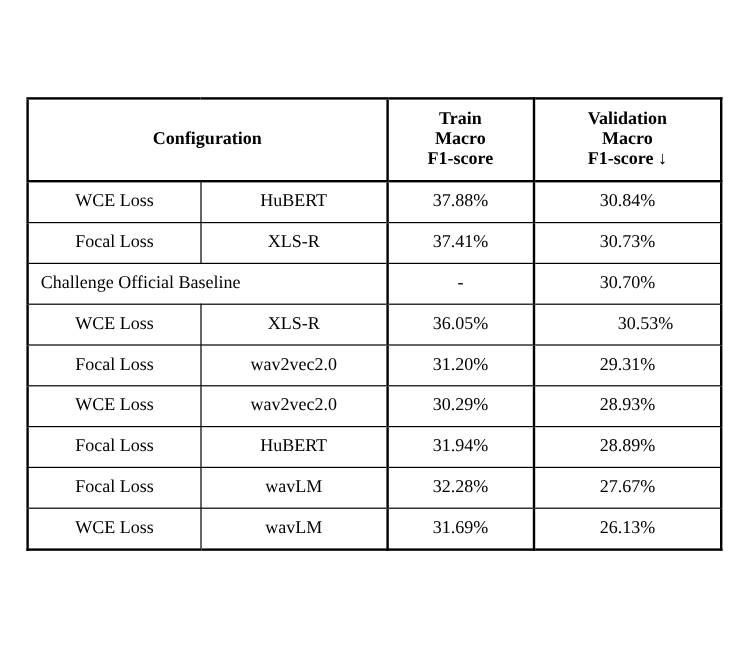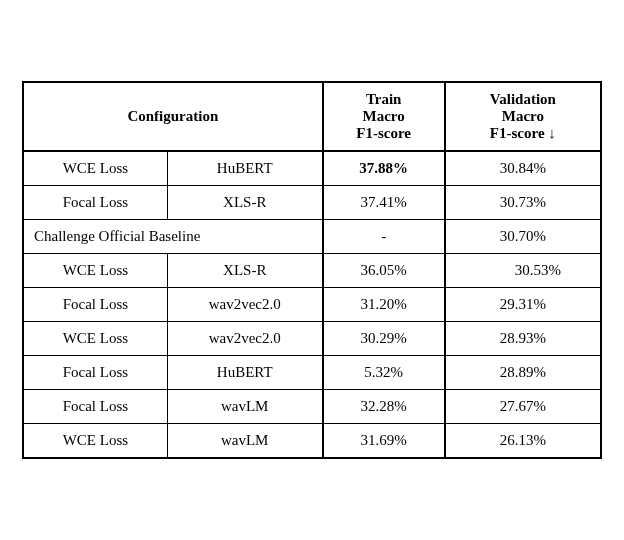--- a/index.html
+++ b/index.html
@@ -80,21 +80,21 @@
         </th>
         <th style="border-right:2px solid #000;">
           Validation<br>Macro<br>F1-score ↓
         </th>
       </tr>
     </thead>
     <tbody id="table-body">
     <tr>
           <td style="border-top: 2px solid rgb(0, 0, 0); border-left: 2px solid rgb(0, 0, 0); border-right: 1px solid rgb(0, 0, 0); text-align: center;">WCE Loss</td>
           <td style="border-top: 2px solid rgb(0, 0, 0); border-right: 2px solid rgb(0, 0, 0); text-align: center;">HuBERT</td>
-          <td style="border-top: 2px solid rgb(0, 0, 0); border-right: 2px solid rgb(0, 0, 0); font-weight: bold;">37.88%</td>
+          <td style="border-top: 2px solid rgb(0, 0, 0); border-right: 2px solid rgb(0, 0, 0);">37.88%</td>
           <td style="border-top: 2px solid rgb(0, 0, 0); border-right: 2px solid rgb(0, 0, 0);">30.84%</td>
         </tr>
         <tr>
           <td style="border-top: 1px solid rgb(0, 0, 0); border-left: 2px solid rgb(0, 0, 0); border-right: 1px solid rgb(0, 0, 0); text-align: center;">Focal Loss</td>
           <td style="border-top: 1px solid rgb(0, 0, 0); border-right: 2px solid rgb(0, 0, 0); text-align: center;">XLS-R</td>
           <td style="border-top: 1px solid rgb(0, 0, 0); border-right: 2px solid rgb(0, 0, 0);">37.41%</td>
           <td style="border-top: 1px solid rgb(0, 0, 0); border-right: 2px solid rgb(0, 0, 0);">30.73%</td>
         </tr>
         <tr>
           <td colspan="2" style="border-top: 1px solid rgb(0, 0, 0); text-align: left; border-left: 2px solid rgb(0, 0, 0); border-right: 2px solid rgb(0, 0, 0);">Challenge Official Baseline</td>
@@ -115,21 +115,21 @@
         </tr>
         <tr>
           <td style="border-top: 1px solid rgb(0, 0, 0); border-left: 2px solid rgb(0, 0, 0); border-right: 1px solid rgb(0, 0, 0); text-align: center;">WCE Loss</td>
           <td style="border-top: 1px solid rgb(0, 0, 0); border-right: 2px solid rgb(0, 0, 0); text-align: center;">wav2vec2.0</td>
           <td style="border-top: 1px solid rgb(0, 0, 0); border-right: 2px solid rgb(0, 0, 0);">30.29%</td>
           <td style="border-top: 1px solid rgb(0, 0, 0); border-right: 2px solid rgb(0, 0, 0);">28.93%</td>
         </tr>
         <tr>
           <td style="border-top: 1px solid rgb(0, 0, 0); border-left: 2px solid rgb(0, 0, 0); border-right: 1px solid rgb(0, 0, 0); text-align: center;">Focal Loss</td>
           <td style="border-top: 1px solid rgb(0, 0, 0); border-right: 2px solid rgb(0, 0, 0); text-align: center;">HuBERT</td>
-          <td style="border-top: 1px solid rgb(0, 0, 0); border-right: 2px solid rgb(0, 0, 0);">5.32%</td>
+          <td style="border-top: 1px solid rgb(0, 0, 0); border-right: 2px solid rgb(0, 0, 0);">31.94%</td>
           <td style="border-top: 1px solid rgb(0, 0, 0); border-right: 2px solid rgb(0, 0, 0);">28.89%</td>
         </tr>
         <tr>
           <td style="border-top: 1px solid rgb(0, 0, 0); border-left: 2px solid rgb(0, 0, 0); border-right: 1px solid rgb(0, 0, 0); text-align: center;">Focal Loss</td>
           <td style="border-top: 1px solid rgb(0, 0, 0); border-right: 2px solid rgb(0, 0, 0); text-align: center;">wavLM</td>
           <td style="border-top: 1px solid rgb(0, 0, 0); border-right: 2px solid rgb(0, 0, 0);">32.28%</td>
           <td style="border-top: 1px solid rgb(0, 0, 0); border-right: 2px solid rgb(0, 0, 0); margin-left: 20px;">27.67%</td>
         </tr>
         <tr style="border-bottom: 2px solid rgb(0, 0, 0);">
           <td style="border-width: 1px 1px 2px 2px; border-style: solid; border-color: rgb(0, 0, 0); text-align: center;">WCE Loss</td>

